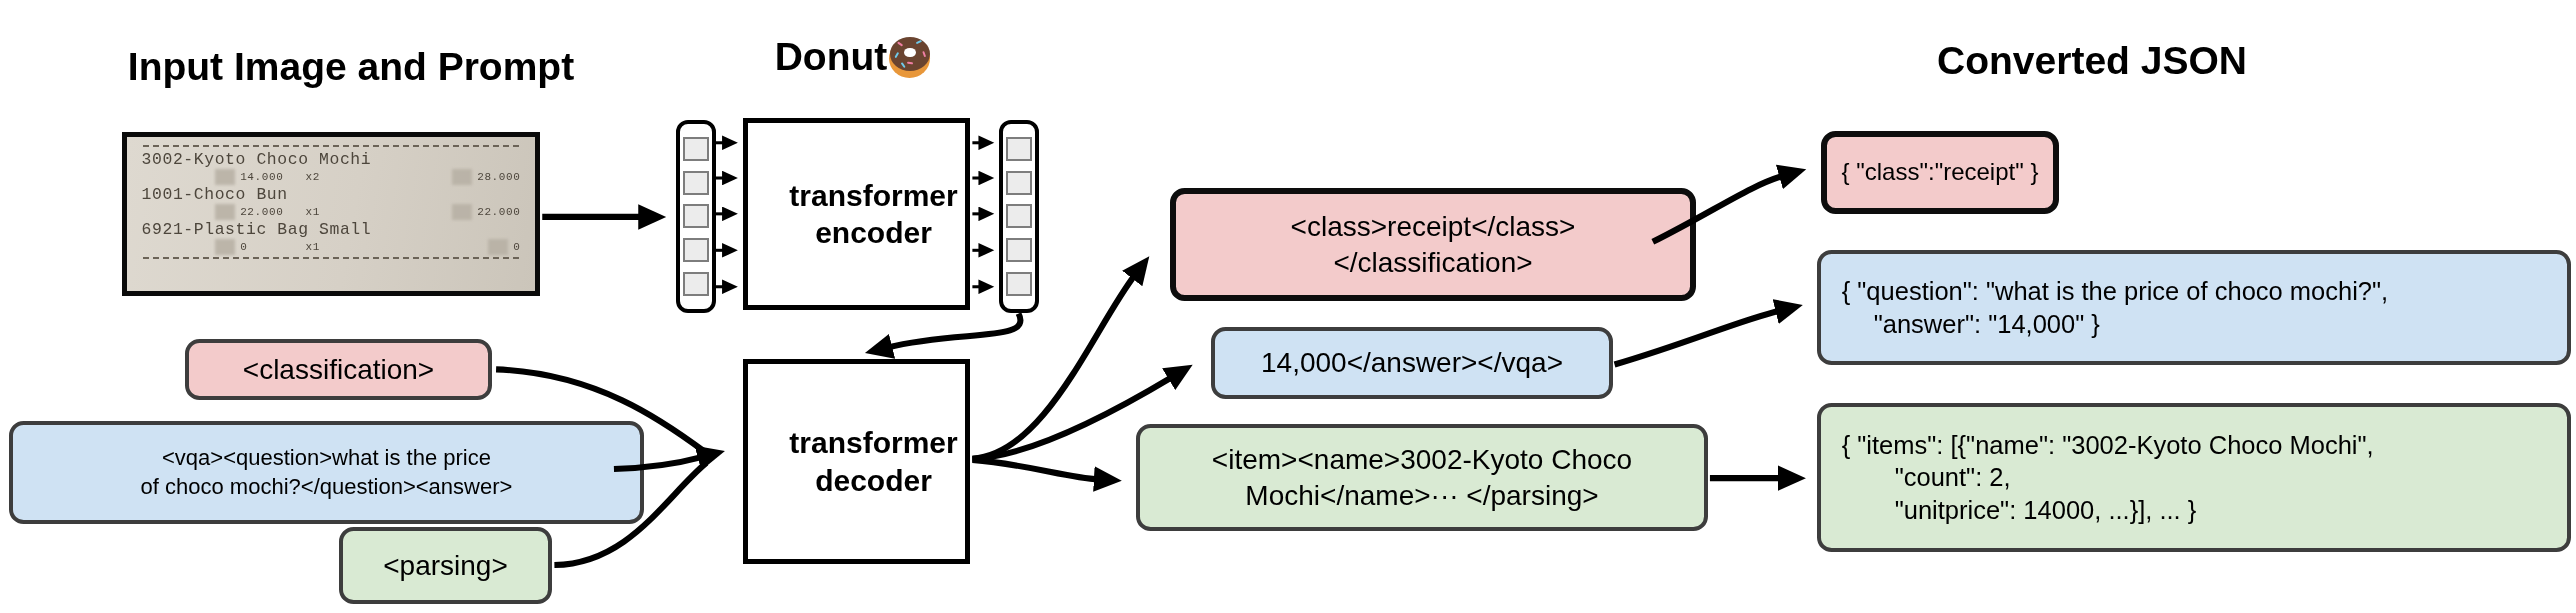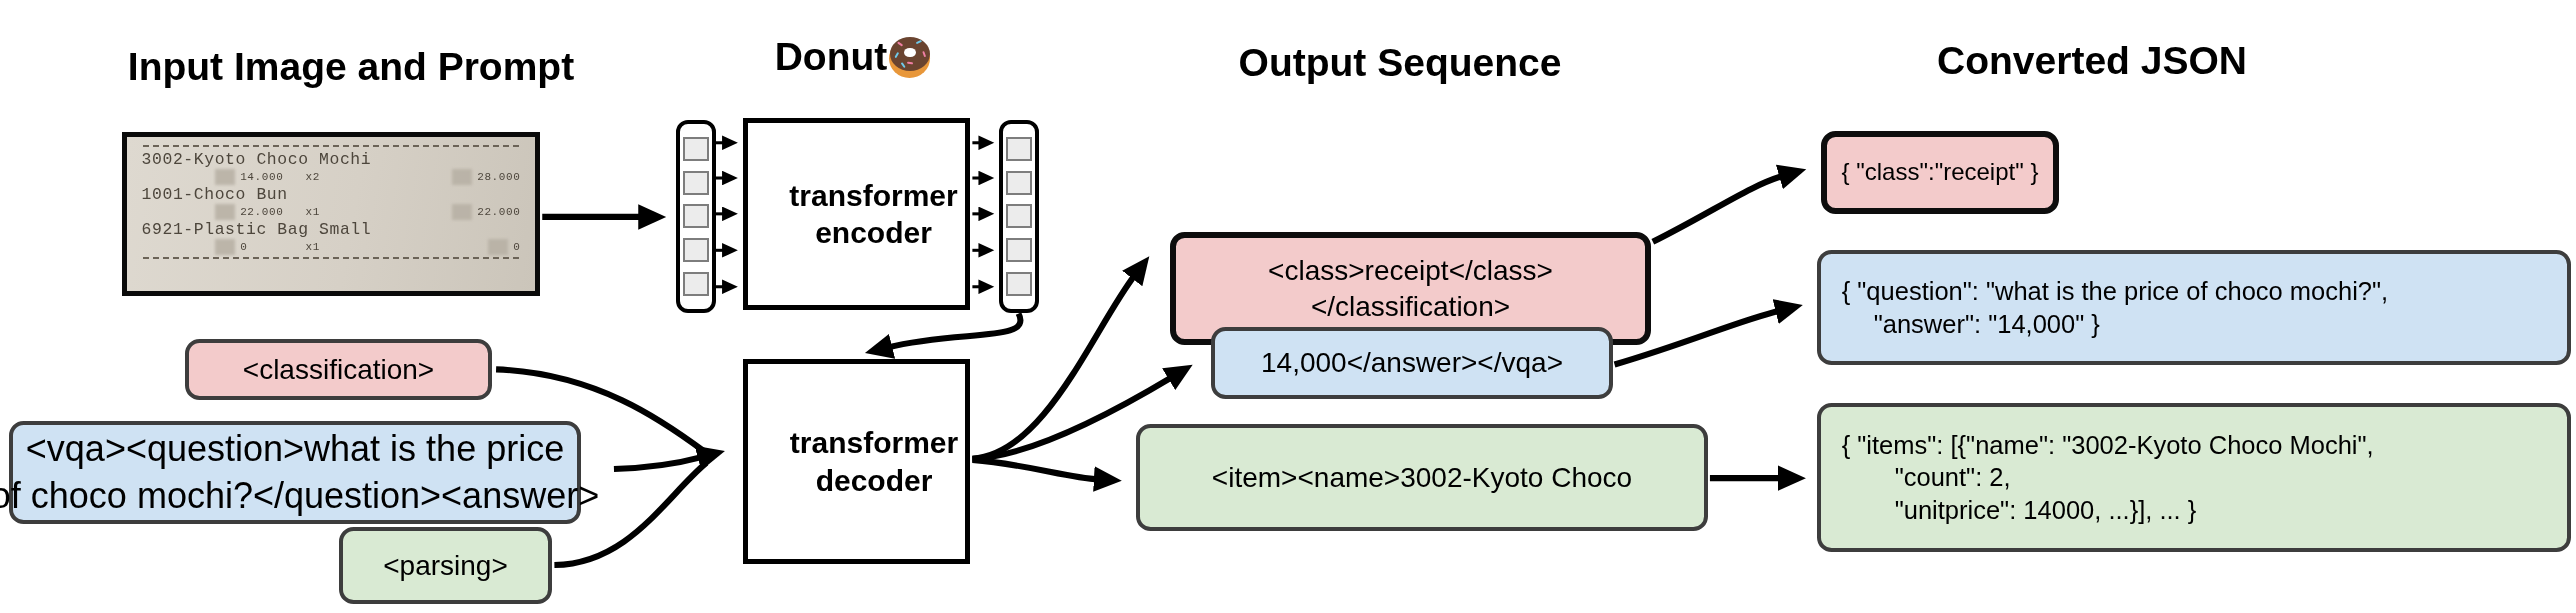--- a/index.html
+++ b/index.html
@@ -77,21 +77,20 @@
       <span class="s s1"></span>
         <span class="s s2"></span>
         <span class="s s3"></span>
       <span class="s s4"></span>
         <span class="s s5"></span>
         <span class="s s6"></span>
       <span class="hole"></span>
     </span>
   </div>
 
-  <div class="heading" style="left:1157px;top:41px;width:486px;">Output Sequence</div>
 
   <div class="heading" style="left:1849px;top:39px;width:486px;">Converted JSON</div>
 
   <div class="receipt">
     <div class="r-dash"></div>
     <div class="r-name">3002-Kyoto Choco Mochi</div>
     <div class="r-price">
       <span></span>
       <span class="r-cell">
           <span class="patch"></span>
@@ -154,48 +153,49 @@
   </div>
 
   <div class="tokcol" style="left:999px;top:120px;">
     <span class="tok"></span>
     <span class="tok"></span>
     <span class="tok"></span>
     <span class="tok"></span>
     <span class="tok"></span>
   </div>
 
-  <div class="block" style="left:743px;top:359px;width:227px;height:205px;justify-content:flex-end;">
+  <div class="block" style="left:743px;top:359px;width:227px;height:205px;">
     <span class="blabel">transformer decoder</span>
   </div>
 
   <div class="tbox pink center" style="left:185px;top:339px;width:307px;height:61px;border-width:4.3px;">
     <span class="nowrap">&lt;classification&gt;</span>
   </div>
 
-  <div class="tbox blue center" style="left:9px;top:421px;width:572px;height:103px;border-width:4.3px;font-size:36px;">
+  <div class="tbox blue center" style="left:9px;top:421px;width:635px;height:103px;border-width:4.3px;font-size:22px;">
     <span class="nowrap">&lt;vqa&gt;&lt;question&gt;what is the price</span>
     <span class="nowrap">of choco mochi?&lt;/question&gt;&lt;answer&gt;</span>
   </div>
 
   <div class="tbox green center" style="left:339px;top:527px;width:213px;height:77px;border-width:4.3px;">
     <span class="nowrap">&lt;parsing&gt;</span>
   </div>
 
-  <div class="tbox pink center blackline" style="left:1170px;top:188px;width:481px;height:113px;margin-top:44px;">
+  <div class="tbox pink center blackline" style="left:1170px;top:188px;width:526px;height:113px;">
     <span class="nowrap">&lt;class&gt;receipt&lt;/class&gt;</span>
     <span class="nowrap">&lt;/classification&gt;</span>
   </div>
 
   <div class="tbox blue center" style="left:1211px;top:327px;width:402px;height:72px;">
     <span class="nowrap">14,000&lt;/answer&gt;&lt;/vqa&gt;</span>
   </div>
 
   <div class="tbox green center" style="left:1136px;top:424px;width:572px;height:107px;">
     <span class="nowrap">&lt;item&gt;&lt;name&gt;3002-Kyoto Choco</span>
+    <span class="nowrap">Mochi&lt;/name&gt;··· &lt;/parsing&gt;</span>
   </div>
 
   <div class="tbox pink center blackline" style="left:1821px;top:131px;width:238px;height:83px;font-size:24px;">
     <span class="nowrap">{ "class":"receipt" }</span>
   </div>
 
   <div class="tbox blue left" style="left:1817px;top:250px;width:754px;height:115px;font-size:25.5px;">
     <span class="nowrap">{ "question": "what is the price of choco mochi?",</span>
     <span class="nowrap ind1">"answer": "14,000" }</span>
   </div>

